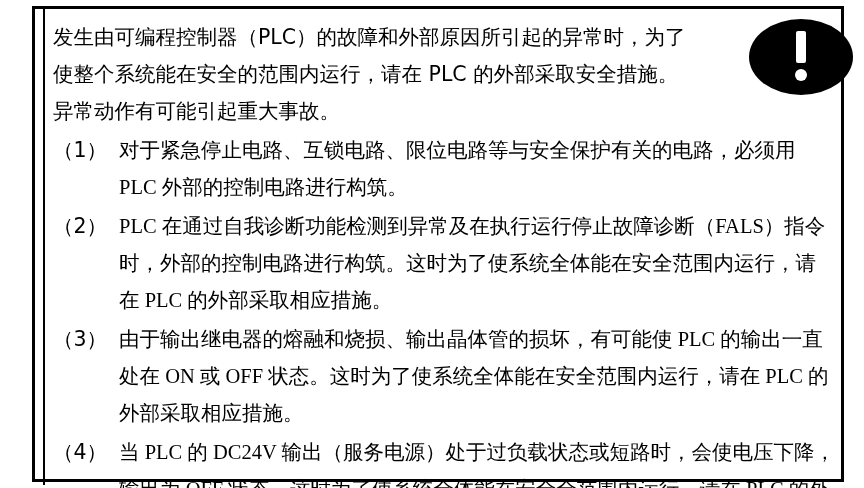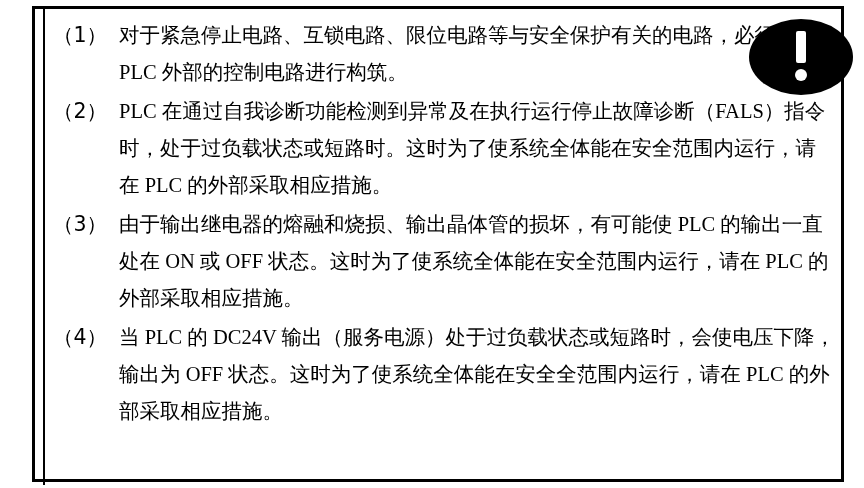--- a/index.html
+++ b/index.html
@@ -104,29 +104,30 @@
 </head>
 <body>
 
 <div id="page">
 
   <div id="notice-box">
     <div id="notice-rule"></div>
 
     <div id="notice-body">
 
+      <div id="intro" class="para">发生由可编程控制器（PLC）的故障和外部原因所引起的异常时，为了使整个系统能在安全的范围内运行，请在 PLC 的外部采取安全措施。异常动作有可能引起重大事故。</div>
 
       <div class="item para">
         <span class="num">（1）</span>
         <span class="txt">对于紧急停止电路、互锁电路、限位电路等与安全保护有关的电路，必须用 PLC 外部的控制电路进行构筑。</span>
       </div>
 
       <div class="item para">
         <span class="num">（2）</span>
-        <span class="txt">PLC 在通过自我诊断功能检测到异常及在执行运行停止故障诊断（FALS）指令时，处于过负载状态或短路时。这时为了使系统全体能在安全范围内运行，请在 PLC 的外部采取相应措施。</span>
+        <span class="txt">PLC 在通过自我诊断功能检测到异常及在执行运行停止故障诊断（FALS）指令时，外部的控制电路进行构筑。这时为了使系统全体能在安全范围内运行，请在 PLC 的外部采取相应措施。</span>
       </div>
 
       <div class="item para">
         <span class="num">（3）</span>
         <span class="txt">由于输出继电器的熔融和烧损、输出晶体管的损坏，有可能使 PLC 的输出一直处在 ON 或 OFF 状态。这时为了使系统全体能在安全范围内运行，请在 PLC 的外部采取相应措施。</span>
       </div>
 
       <div class="item para">
         <span class="num">（4）</span>
         <span class="txt">当 PLC 的 DC24V 输出（服务电源）处于过负载状态或短路时，会使电压下降，输出为 OFF 状态。这时为了使系统全体能在安全全范围内运行，请在 PLC 的外部采取相应措施。</span>

